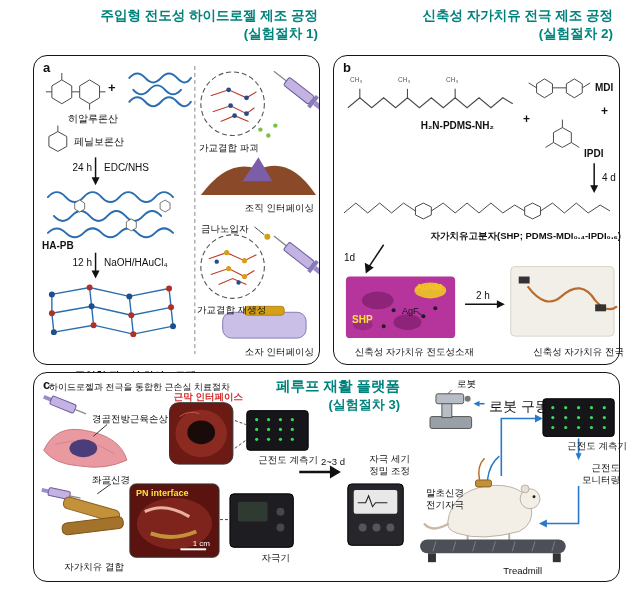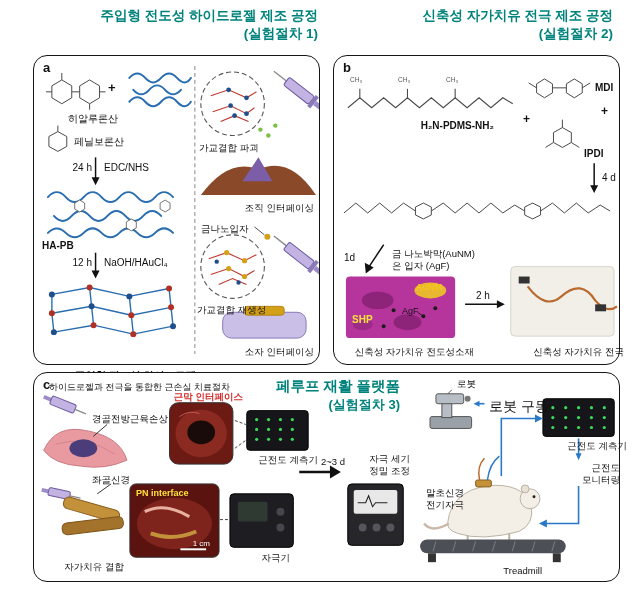--- a/index.html
+++ b/index.html
@@ -237,23 +237,22 @@
   <div class="panel-letter">b</div>
   <div class="lbl" style="left:16px; top:20px; font-size:6.5px; color:#555;">CH₃</div>
   <div class="lbl" style="left:64px; top:20px; font-size:6.5px; color:#555;">CH₃</div>
   <div class="lbl" style="left:112px; top:20px; font-size:6.5px; color:#555;">CH₃</div>
   <div class="lbl b c" style="left:10px; top:64px; width:150px;">H₂N-PDMS-NH₂</div>
   <div class="lbl b" style="left:189px; top:56px; font-size:12px;">+</div>
   <div class="lbl b nw" style="left:261px; top:26px;">MDI</div>
   <div class="lbl b" style="left:267px; top:48px; font-size:12px;">+</div>
   <div class="lbl b nw" style="left:250px; top:92px;">IPDI</div>
   <div class="lbl nw" style="left:268px; top:116px;">4 d</div>
+  <div class="lbl b c" style="left:0px; top:174px; width:287px; font-size:9.5px;">자가치유고분자(SHP; PDMS-MDI₀.₄-IPDI₀.₆)</div>
   <div class="lbl nw" style="left:10px; top:196px;">1d</div>
-  <div class="lbl" style="left:58px; top:192px; width:118px; font-size:9.5px;">금 나노박막(AuNM)
-은 입자 (AgF)</div>
   <div class="lbl b nw" style="left:82px; top:226px; font-size:9px; color:#f5c81e;">AuNM</div>
   <div class="lbl nw" style="left:68px; top:250px; font-size:9px; color:#111;">AgF</div>
   <div class="lbl b nw" style="left:18px; top:258px; font-size:10px; color:#ffe23d;">SHP</div>
   <div class="lbl c" style="left:0px; top:290px; width:140px; font-size:9.5px;">신축성 자가치유 전도성소재</div>
   <div class="lbl nw" style="left:142px; top:234px;">2 h</div>
   <div class="lbl c" style="left:168px; top:290px; width:122px; font-size:9.5px;">신축성 자가치유 전극</div>
 </div>
 
 <div class="panel" style="left:33px; top:372px; width:587px; height:210px;">
   <svg class="art" viewBox="0 0 587 210">

